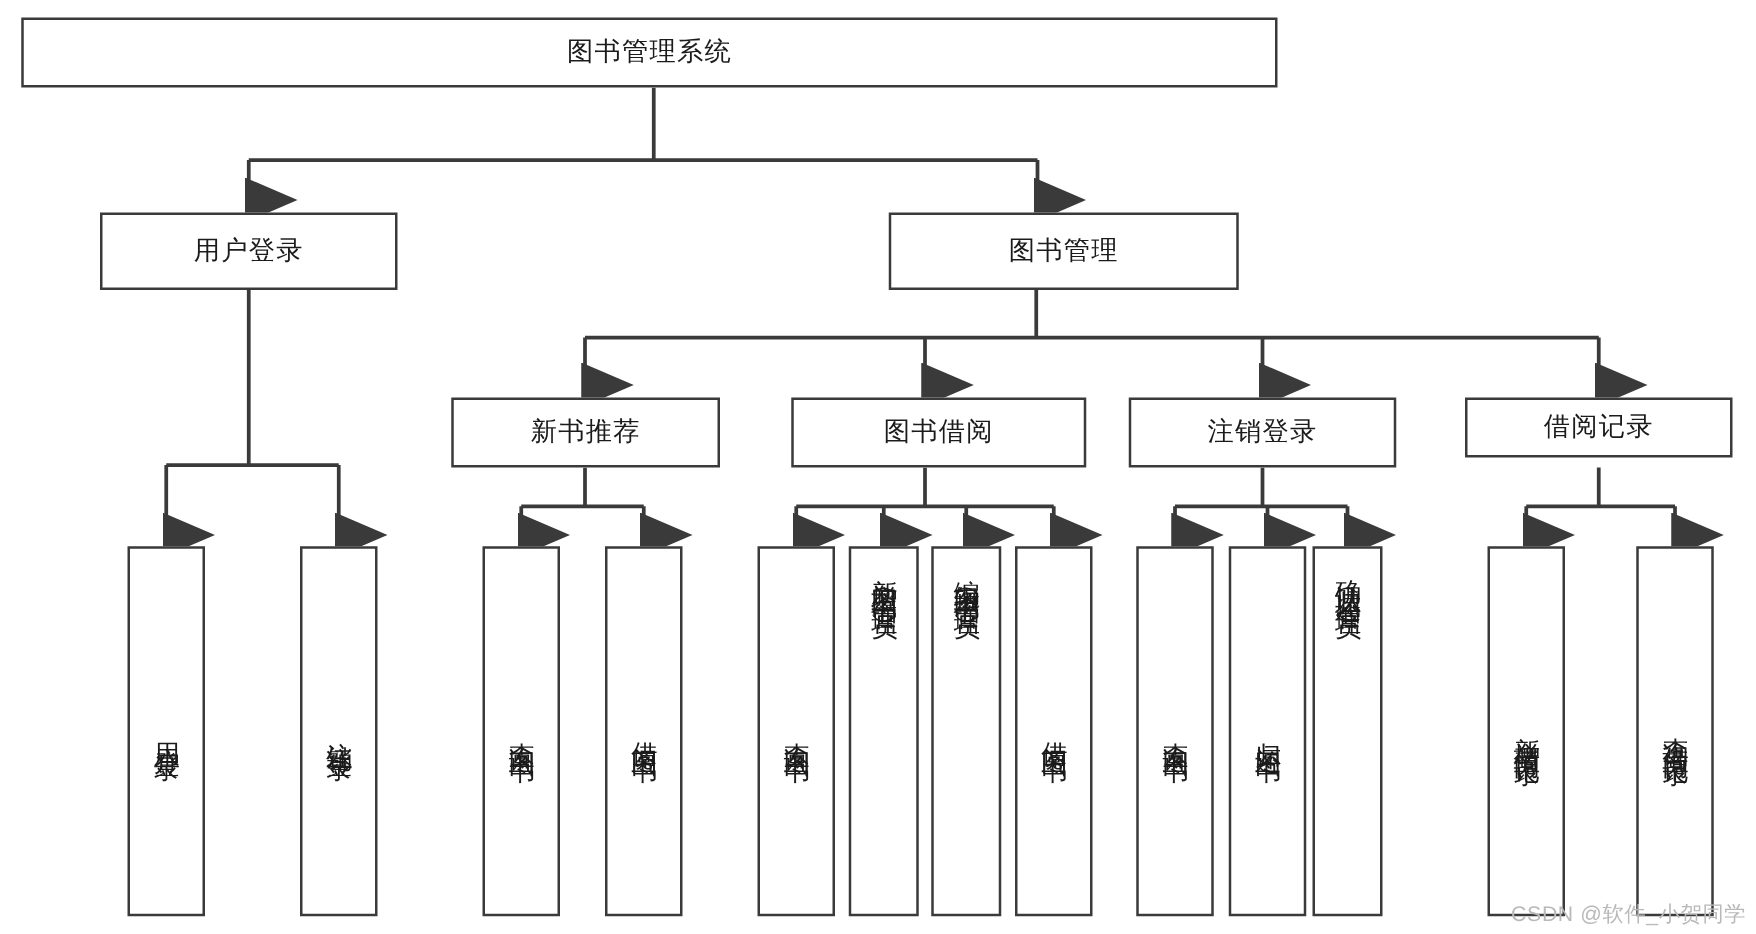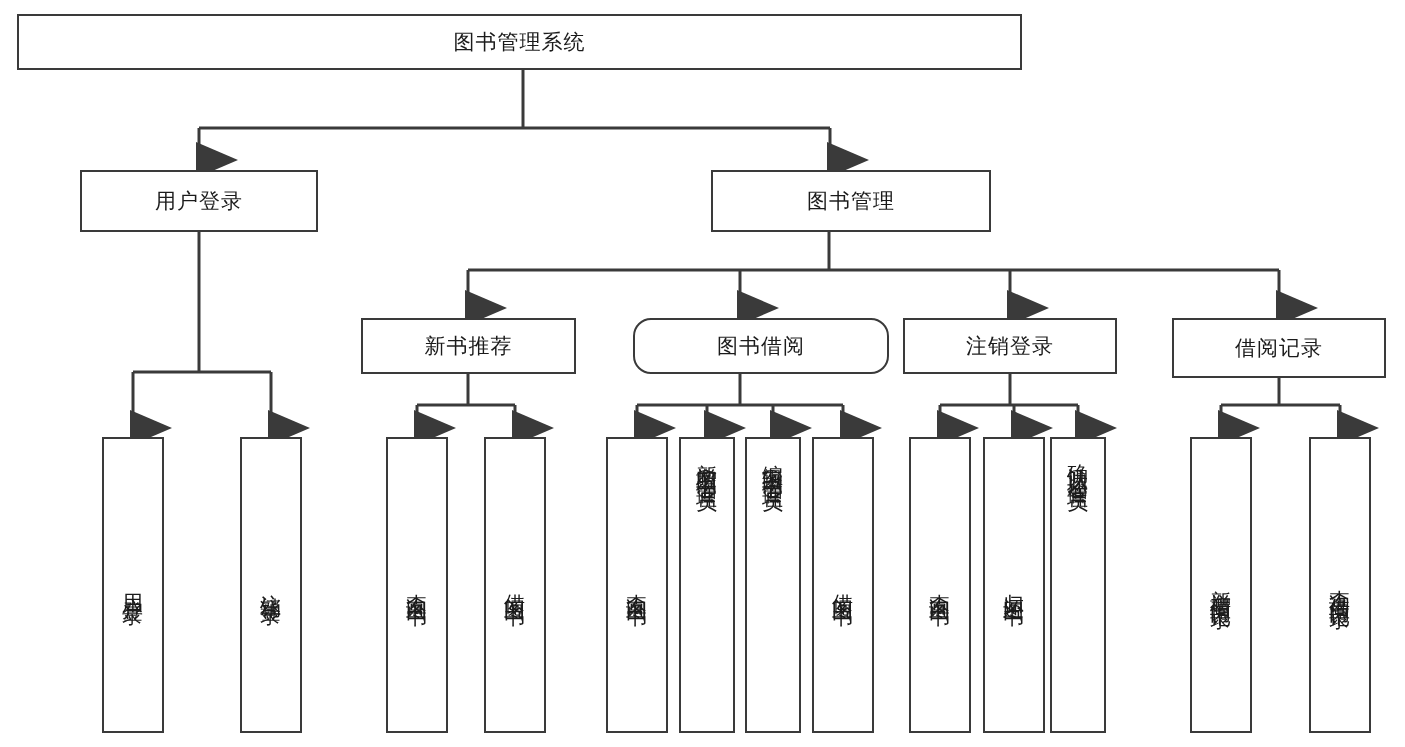--- a/index.html
+++ b/index.html
@@ -117,27 +117,27 @@
   <div class="node" style="left:80px;top:170px;width:238px;height:62px;">
     <span class="node-label">用户登录</span>
   </div>
   <div class="node" style="left:711px;top:170px;width:280px;height:62px;">
     <span class="node-label">图书管理</span>
   </div>
 
   <div class="node" style="left:361px;top:318px;width:215px;height:56px;">
     <span class="node-label">新书推荐</span>
   </div>
-  <div class="node" style="left:633px;top:318px;width:256px;height:56px;border-radius:18px;">
+  <div class="node" style="left:633px;top:318px;width:236px;height:56px;">
     <span class="node-label">图书借阅</span>
   </div>
   <div class="node" style="left:903px;top:318px;width:214px;height:56px;">
     <span class="node-label">注销登录</span>
   </div>
-  <div class="node" style="left:1172px;top:318px;width:214px;height:60px;">
+  <div class="node" style="left:1172px;top:318px;width:214px;height:48px;">
     <span class="node-label">借阅记录</span>
   </div>
 
   <div class="node leaf mid" style="left:102px;top:437px;width:62px;height:296px;">
     <span class="node-label">用户登录</span>
   </div>
   <div class="node leaf mid" style="left:240px;top:437px;width:62px;height:296px;">
     <span class="node-label">注销登录</span>
   </div>
 
@@ -171,13 +171,14 @@
     <span class="node-label">确认归还（管理员）</span>
   </div>
 
   <div class="node leaf mid" style="left:1190px;top:437px;width:62px;height:296px;">
     <span class="node-label">新增借阅记录</span>
   </div>
   <div class="node leaf mid" style="left:1309px;top:437px;width:62px;height:296px;">
     <span class="node-label">查询借阅记录</span>
   </div>
 
+  <div class="watermark">CSDN @软件_小贺同学</div>
 </div>
 
 </body></html>

